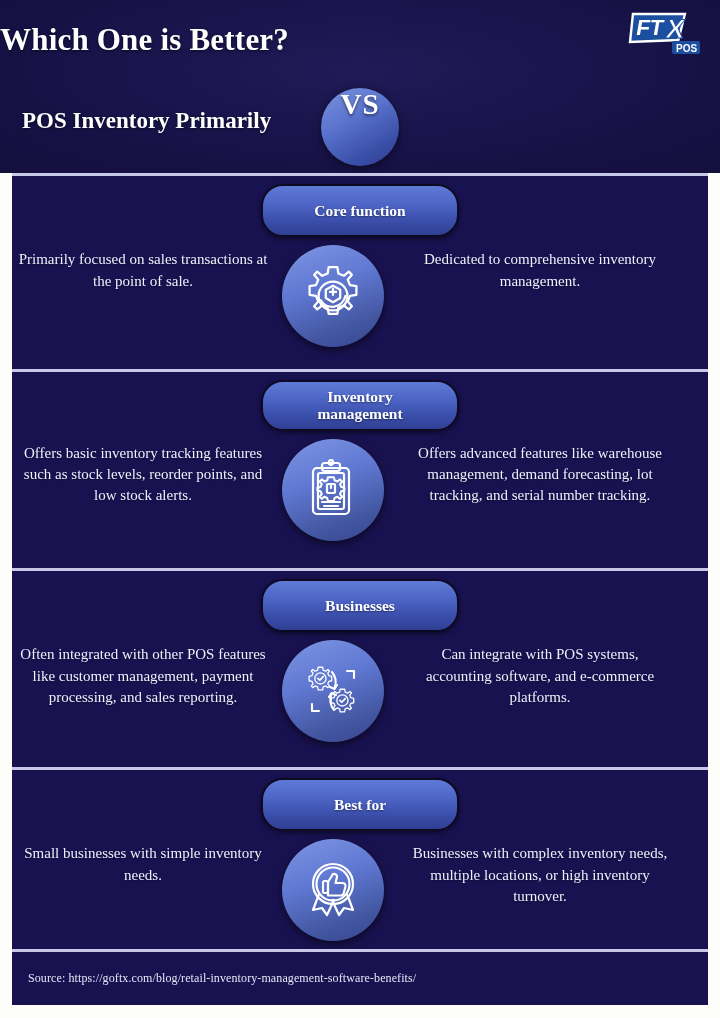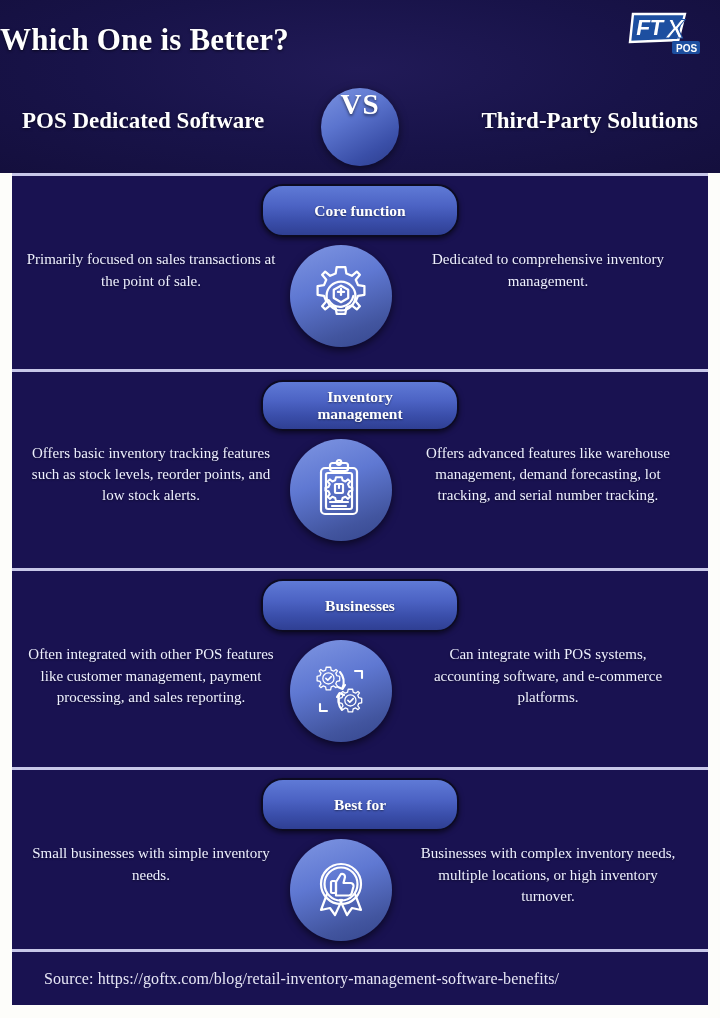--- a/index.html
+++ b/index.html
@@ -131,21 +131,21 @@
     margin-top: 12px;
   }
   .col {
     width: 262px;
     color: #eef0ff;
     font-size: 15px;
     line-height: 1.42;
     text-align: center;
     text-shadow: 0 1px 2px rgba(0,0,0,0.4);
   }
-  .col.left  { margin-left: 8px; }
+  .col.left  { }
   .col.right { margin-left: 17px; }
 
   .icon-circle {
     width: 102px;
     height: 102px;
     flex: 0 0 102px;
     border-radius: 50%;
     margin: -4px 8px 0 8px;
     background: linear-gradient(160deg, #7f96e2 0%, #5f78d2 40%, #42559f 78%, #35468d 100%);
     box-shadow: 0 3px 9px rgba(0,0,0,0.6);
@@ -162,22 +162,22 @@
     margin: 0 12px;
     height: 56px;
     background: #191251;
     border-top: 3px solid #c7c7e8;
     box-sizing: border-box;
     display: flex;
     align-items: center;
   }
   .footer-text {
     color: #e6e6f5;
-    font-size: 16px;
-    padding-left: 32px;
+    font-size: 12px;
+    padding-left: 16px;
     letter-spacing: 0.1px;
   }
 </style>
 </head>
 <body>
 
 <div class="infographic">
 
   <div class="header">
 
@@ -189,25 +189,24 @@
         </g>
         <text x="50" y="30" font-family="Liberation Sans, sans-serif" font-size="27" font-weight="bold" fill="#ffffff" stroke="#1d4fa0" stroke-width="1" transform="skewX(-10)">X</text>
         <rect x="52" y="33" width="28" height="13" rx="2" fill="#1d4fa0"></rect>
         <text x="56" y="43.5" font-family="Liberation Sans, sans-serif" font-size="10" font-weight="bold" fill="#ffffff">POS</text>
       </svg>
     </div>
 
     <div class="main-title">Which One is Better?</div>
 
     <div class="vs-row">
-      <div class="side-label left">POS Dedicated Software</div>
+      <div class="side-label left">POS Inventory Primarily</div>
       <div class="vs-badge">
         <span>VS</span>
       </div>
-      <div class="side-label right">Third-Party Solutions</div>
     </div>
   </div>
 
   <div class="section" style="height:196px">
     <div class="sec-inner">
       <div class="pill">Core function</div>
       <div class="cols">
         <div class="col left">Primarily focused on sales transactions at the point of sale.</div>
         <div class="icon-circle">
           <svg width="66" height="66" viewBox="0 0 64 64" fill="none" stroke="#ffffff" stroke-width="2.2" stroke-linecap="round" stroke-linejoin="round">

